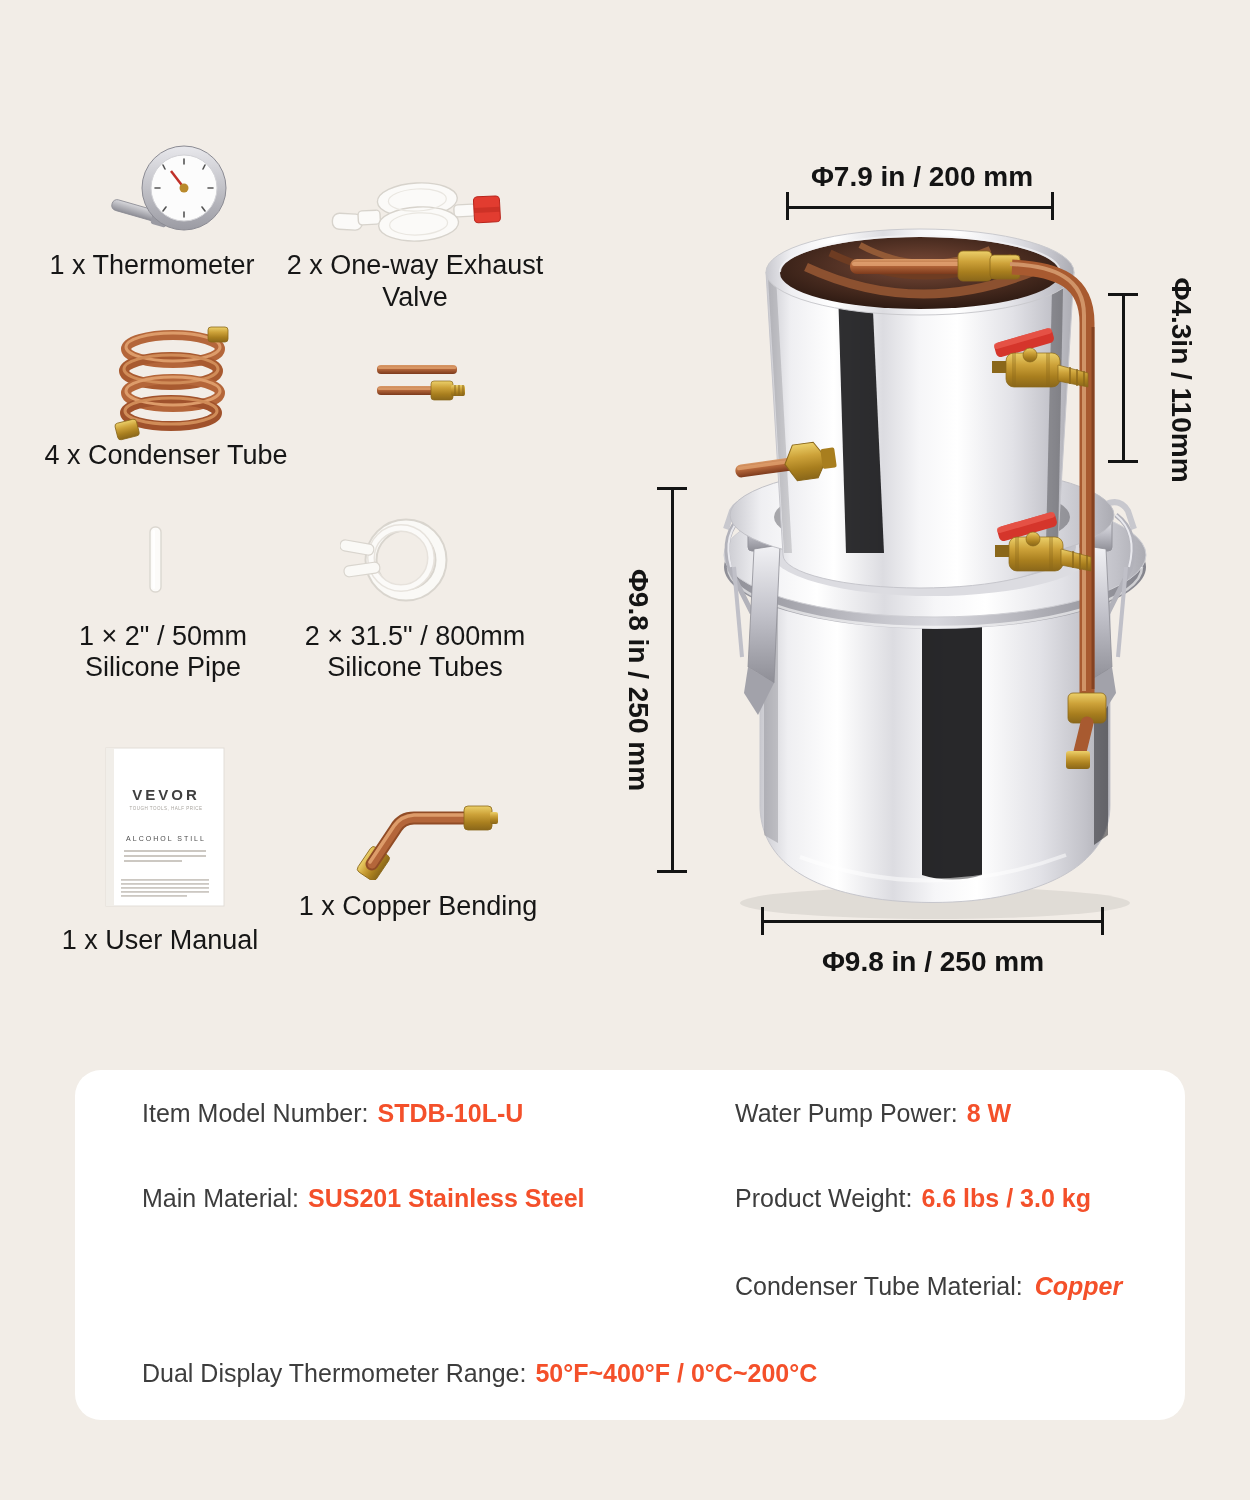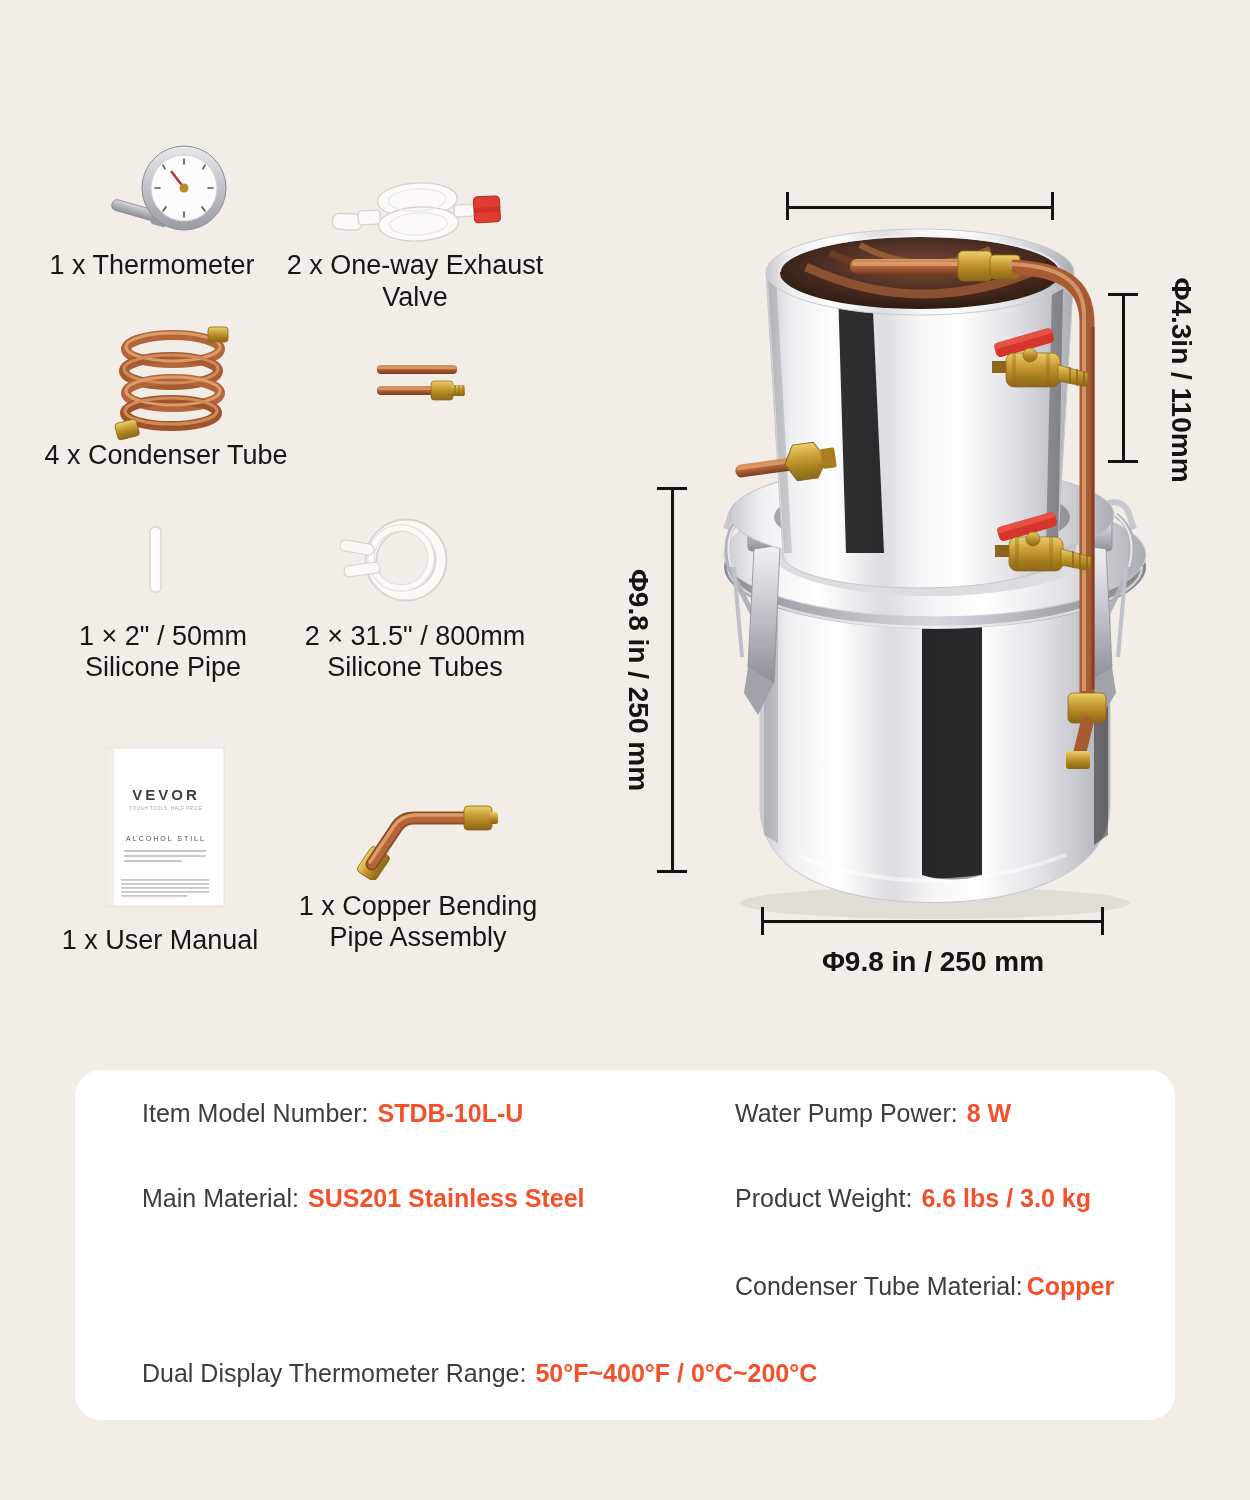--- a/index.html
+++ b/index.html
@@ -4,25 +4,25 @@
 <style>
   html,body{margin:0;padding:0;background:#F2EDE7;}
   .page{position:relative;width:1250px;height:1500px;background:#F2EDE7;overflow:hidden;
         font-family:"Liberation Sans",sans-serif;color:#141414;}
   .abs{position:absolute;}
   .comp-label{position:absolute;text-align:center;font-size:27px;line-height:32px;color:#161616;}
   .comp-label.two{line-height:31px;}
   .dim-label{position:absolute;text-align:center;font-weight:bold;font-size:28px;line-height:34px;color:#141414;}
   .dim-label.rot{transform:rotate(90deg);}
   .dline{position:absolute;background:#141414;}
-  .spec-panel{position:absolute;left:75px;top:1070px;width:1100px;height:350px;background:#FFFFFF;border-radius:26px;}
+  .spec-panel{position:absolute;left:75px;top:1070px;width:1100px;height:350px;background:#FFFFFF;border-radius:26px;padding-left:10px;}
   .spec-cell{position:absolute;font-size:25px;line-height:34px;white-space:nowrap;}
   .spec-label{color:#3D3D3D;}
   .spec-value{color:#F4502A;font-weight:bold;margin-left:9px;}
-  .spec-value.tight{margin-left:4px;}
+  .spec-value.tight{margin-left:12px;font-style:italic;}
   svg{display:block;}
 </style>
 </head>
 <body>
 
 <div class="page">
 
   <svg width="0" height="0" style="position:absolute" aria-hidden="true">
     <defs>
       <linearGradient id="steel" x1="0" y1="0" x2="1" y2="0">
@@ -172,21 +172,20 @@
     <div>1 × 2" / 50mm</div>
     <div>Silicone Pipe</div>
   </div>
   <div class="comp-label two" style="left:265px;top:621px;width:300px">
     <div>2 × 31.5" / 800mm</div>
     <div>Silicone Tubes</div>
   </div>
   <div class="comp-label" style="left:20px;top:924px;width:280px">1 x User Manual</div>
   <div class="comp-label two" style="left:268px;top:891px;width:300px">
     <div>1 x Copper Bending</div>
-    <div>Pipe Assembly</div>
   </div>
 
   <svg class="abs" style="left:660px;top:215px" width="500" height="720" viewBox="0 0 500 720">
 
     <ellipse cx="275" cy="688" rx="195" ry="16" fill="#000" opacity=".07"></ellipse>
 
     <g>
       <path d="M100,358 L100,590 C100,640 140,668 196,680 C240,690 304,690 348,680 C404,668 450,640 450,590 L450,358 Z" fill="url(#steel)" stroke="#c6c6cc" stroke-width="1"></path>
       <path d="M262,372 L262,660 C280,666 304,666 322,660 L322,372 Z" fill="#0a0a0c" opacity=".88"></path>
       <path d="M434,372 L434,630 L448,620 L448,372 Z" fill="#1a1a1e" opacity=".5"></path>
@@ -268,20 +267,21 @@
       <rect x="346" y="138" width="54" height="34" rx="8" fill="url(#brass)" stroke="#8a671a" stroke-width=".7"></rect>
       <rect x="352" y="138" width="4" height="34" fill="#8a671a" opacity=".35"></rect>
       <rect x="386" y="138" width="4" height="34" fill="#8a671a" opacity=".35"></rect>
       <circle cx="370" cy="140" r="7" fill="url(#brass)" stroke="#8a671a" stroke-width=".7"></circle>
       <polygon points="398,150 428,158 428,172 398,166" fill="url(#brass)" stroke="#8a671a" stroke-width=".7"></polygon>
       <path d="M410,152 l0,17 M417,154 l0,17 M424,156 l0,15" stroke="#8a671a" stroke-width="1.4"></path>
     </g>
     <use href="#valve" transform="translate(3,184)"></use>
   </svg>
 
+  <div class="dim-label" style="left:742px;top:160px;width:360px">Φ7.9 in / 200 mm</div>
   <div class="dline" style="left:787px;top:206px;width:266px;height:3px"></div>
   <div class="dline" style="left:786px;top:192px;width:3px;height:28px"></div>
   <div class="dline" style="left:1051px;top:192px;width:3px;height:28px"></div>
 
   <div class="dim-label rot" style="left:1041px;top:363px;width:280px;height:34px">Φ4.3in / 110mm</div>
   <div class="dline" style="left:1122px;top:294px;width:3px;height:168px"></div>
   <div class="dline" style="left:1108px;top:293px;width:30px;height:3px"></div>
   <div class="dline" style="left:1108px;top:460px;width:30px;height:3px"></div>
 
   <div class="dim-label rot" style="left:478px;top:663px;width:320px;height:34px">Φ9.8 in / 250 mm</div>

